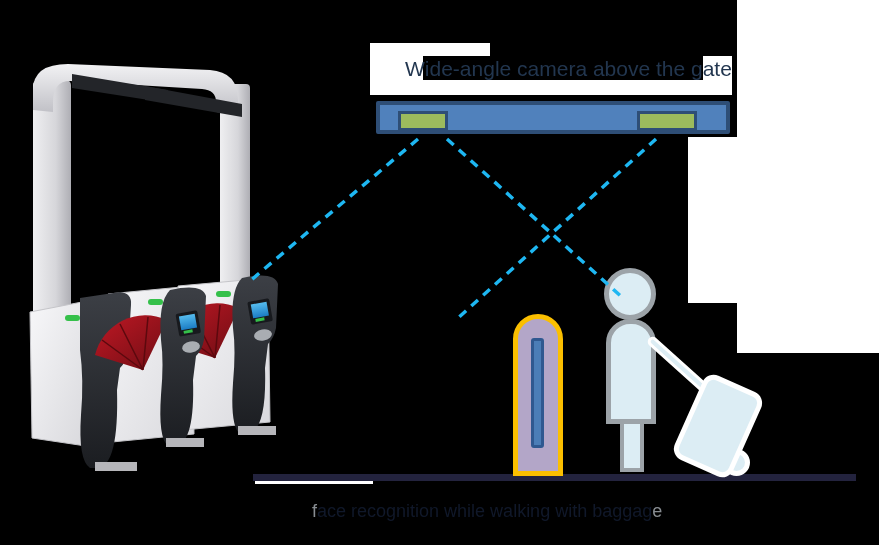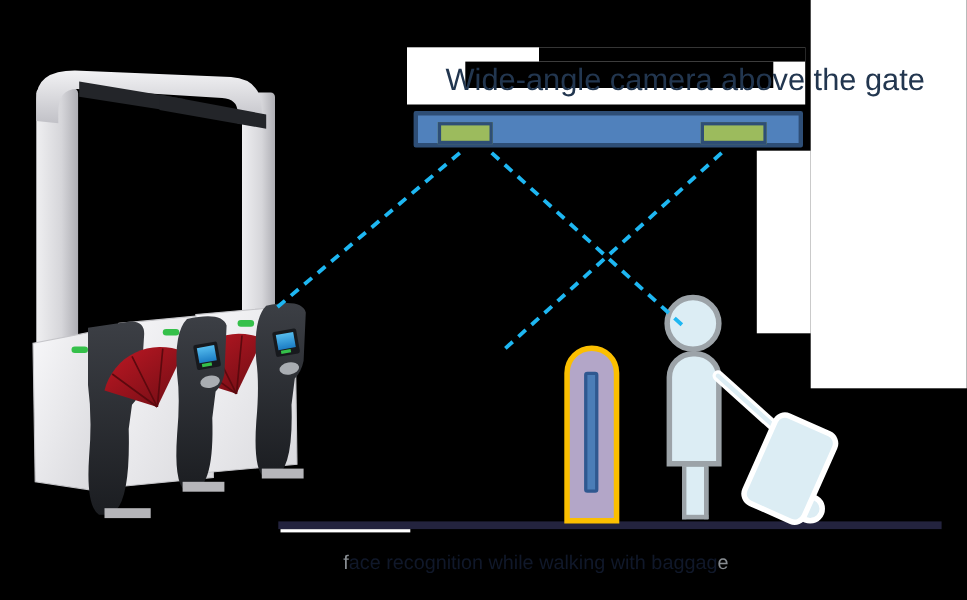--- a/index.html
+++ b/index.html
@@ -2,21 +2,21 @@
 <html><head>
 <meta charset="utf-8">
 <style>
   html,body{margin:0;padding:0;background:#000;}
   #stage{position:relative;width:879px;height:545px;background:#000;overflow:hidden;
          font-family:"Liberation Sans", sans-serif;}
   #stage *{box-sizing:border-box;}
   .abs{position:absolute;}
   .white-patch{background:#fff;}
   .black-mask{background:#000;}
-  .title-text{left:405px;top:57px;font-size:28px;font-weight:400;color:#22364F;
+  .title-text{left:405px;top:57px;font-size:21px;font-weight:400;color:#22364F;
               white-space:nowrap;letter-spacing:0px;}
   .caption-text{left:312px;top:501px;font-size:18px;font-weight:400;color:#10182A;
                 white-space:nowrap;}
   .caption-text .ghost{color:#888D92;}
   
   .cam-bar{left:376px;top:101px;width:354px;height:33px;background:#5081BC;
            border:4px solid #2E4E76;border-radius:2px;}
   .lens{position:absolute;top:111px;height:20px;background:#9CBB5D;border:3px solid #2E4E76;}
   .lens.l{left:398px;width:50px;}
   .lens.r{left:637px;width:60px;}

